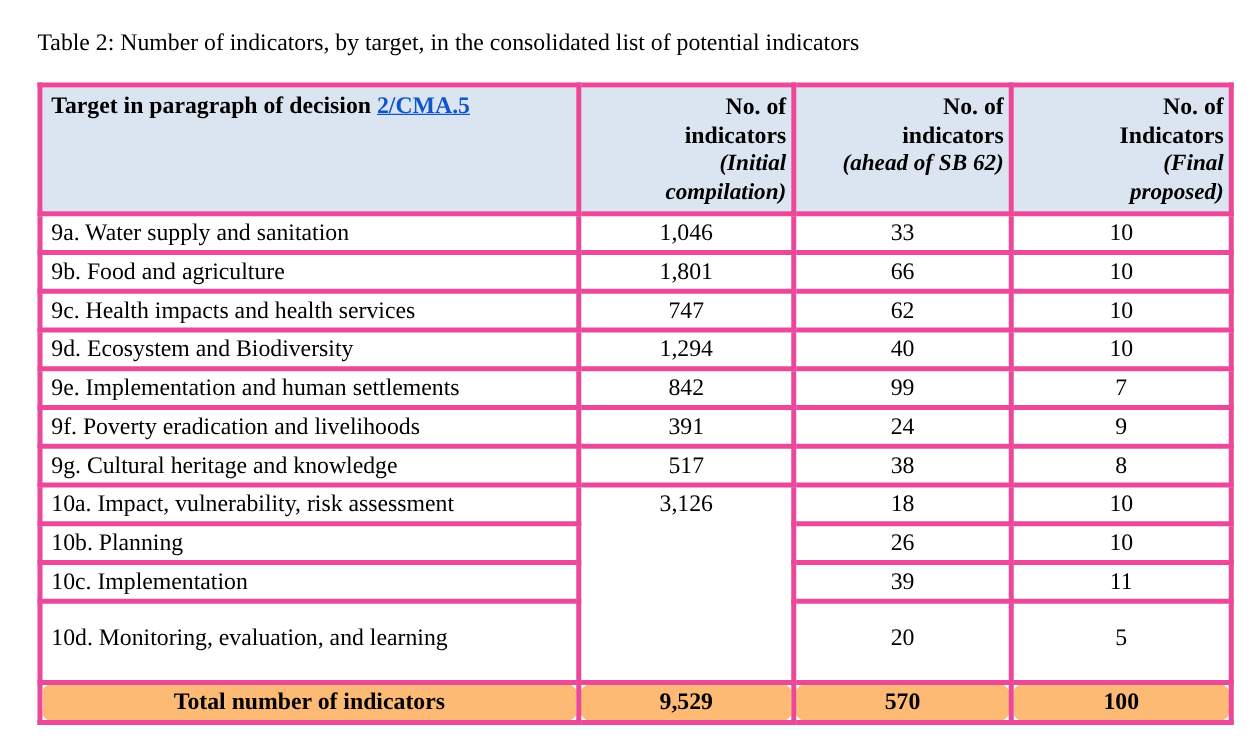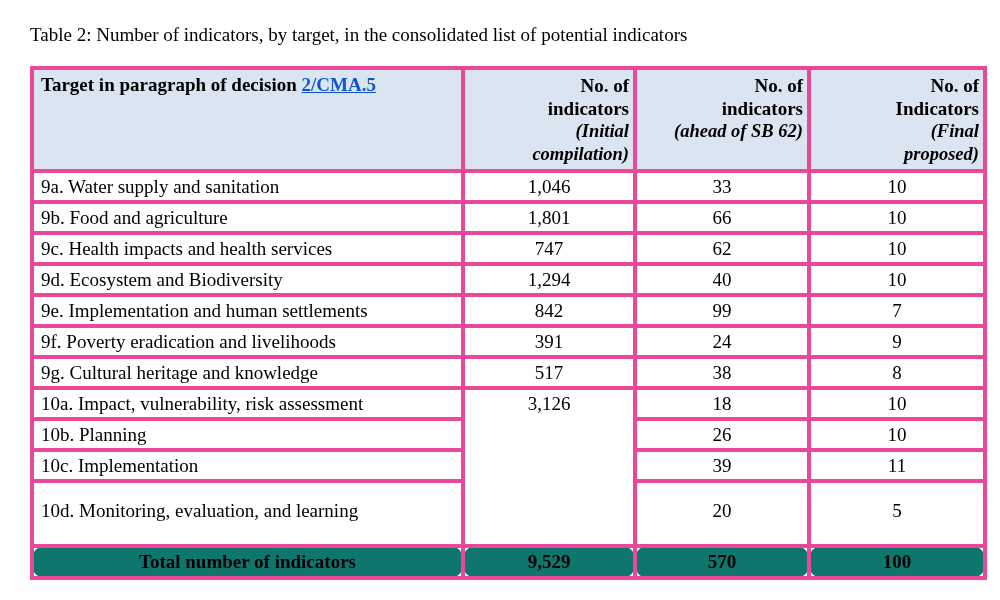--- a/index.html
+++ b/index.html
@@ -44,21 +44,21 @@
     height: 31px;
     padding: 1px 4px;
     vertical-align: middle;
     background: #ffffff;
   }
   td.label { text-align: left; padding-left: 7px; font-family: Liberation Serif, serif; }
   td.num { text-align: center; }
   td.merged { vertical-align: top; padding-top: 3px; }
   tr.tall td { height: 65px; vertical-align: top; padding-top: 17px; }
   tr.total td {
-    background: #0f766e;
+    background: #fdba74;
     font-weight: bold;
     height: 32px;
     vertical-align: middle;
     border-radius: 13px;
   }
   tr.total td.label { text-align: center; padding-left: 4px; }
   a.doclink {
     color: #1155cc;
     font-weight: bold;
     text-decoration: underline;

